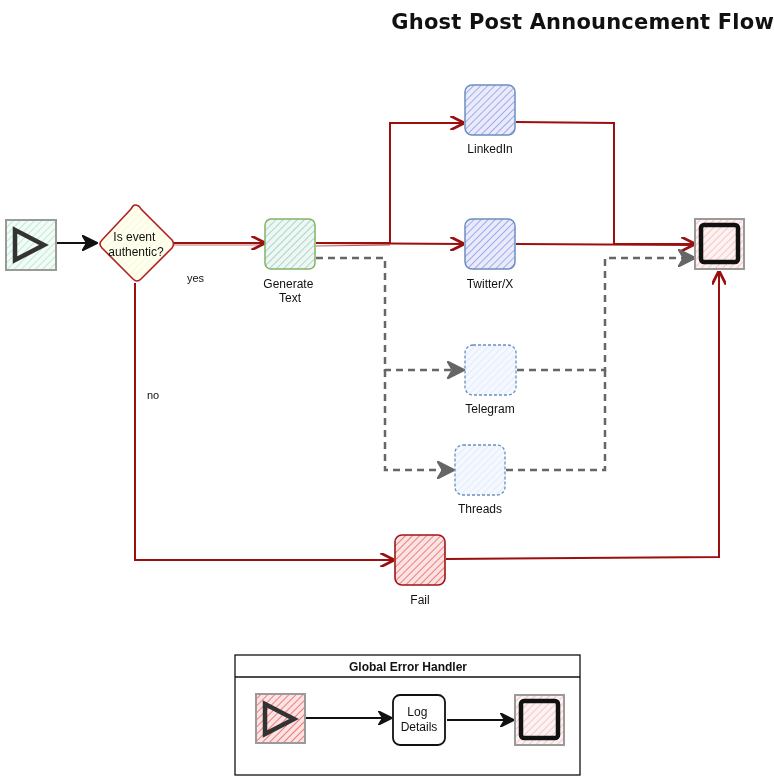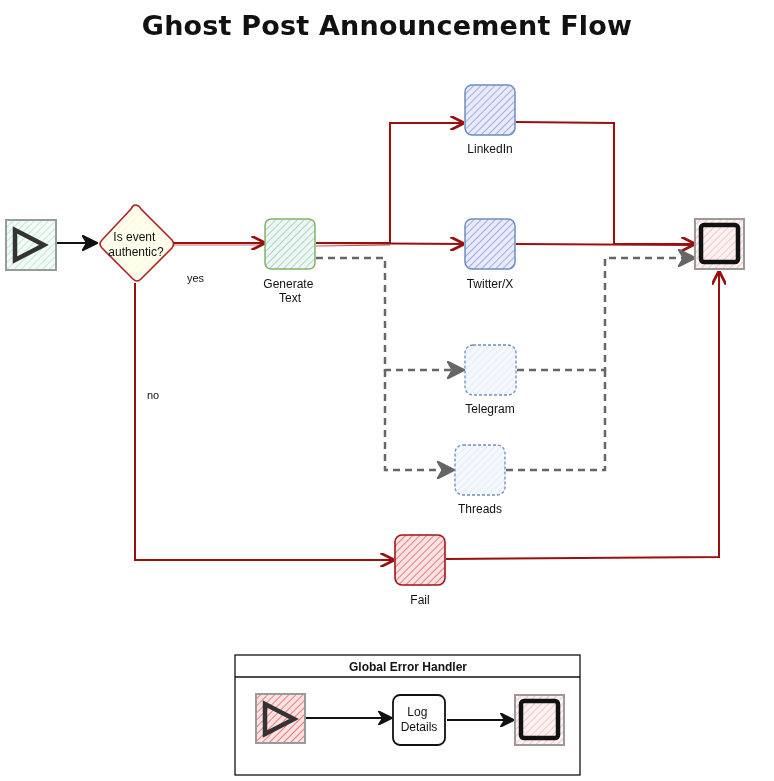--- a/index.html
+++ b/index.html
@@ -1,17 +1,17 @@
 <!DOCTYPE html>
 <html><head>
 <meta charset="utf-8">
 <style>
   html,body{margin:0;padding:0;background:#ffffff;}
   body{width:774px;height:781px;position:relative;overflow:hidden;font-family:"Liberation Sans",sans-serif;}
-  #title{position:absolute;left:0;top:10px;width:774px;text-align:center;font-family:"DejaVu Sans",sans-serif;font-weight:bold;font-size:27px;color:#111;letter-spacing:0.2px;}
+  #title{position:absolute;left:0;top:10px;width:774px;text-align:right;font-family:"DejaVu Sans",sans-serif;font-weight:bold;font-size:21px;color:#111;letter-spacing:0.2px;}
   svg#diagram{position:absolute;left:0;top:0;}
   .lbl{font-family:"Liberation Sans",sans-serif;font-size:12px;fill:#111;}
   .edge-lbl{font-family:"Liberation Sans",sans-serif;font-size:11px;fill:#111;}
   .pool-title{font-family:"Liberation Sans",sans-serif;font-size:12px;font-weight:bold;fill:#111;}
 </style>
 </head>
 <body>
 
 <div id="title">Ghost Post Announcement Flow</div>
 

